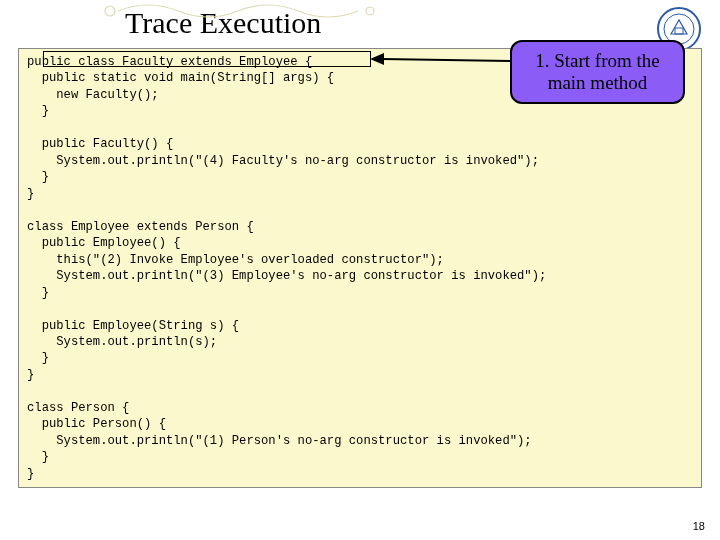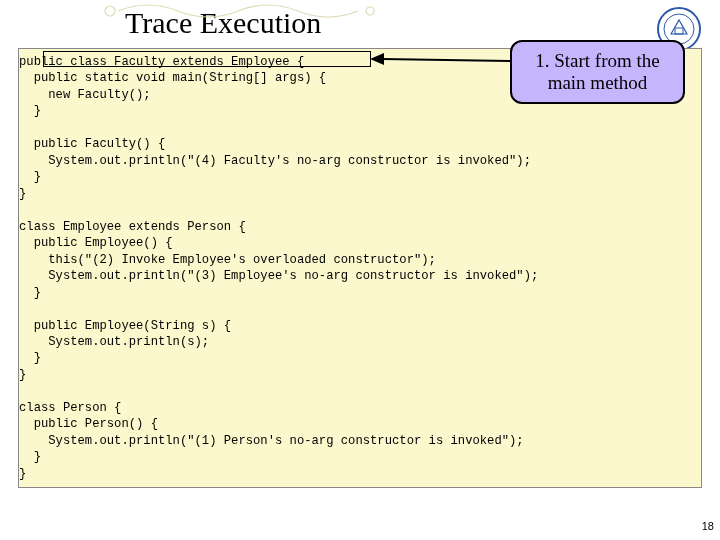--- a/index.html
+++ b/index.html
@@ -32,34 +32,34 @@
     position: absolute;
     top: 6px;
     right: 18px;
     width: 46px;
     height: 46px;
   }
   .code-block {
     margin: 0 18px 0 18px;
     background: #fbf8cd;
     border: 1px solid #888;
-    padding: 5px 8px 5px 0;
+    padding: 5px 8px 5px 8px;
     font-family: "Courier New", monospace;
     font-size: 12.2px;
     line-height: 1.35;
     color: #000;
     white-space: pre;
     position: relative;
   }
   .callout {
     position: absolute;
     top: 40px;
     right: 35px;
     width: 175px;
-    background: #c4b5fd;
+    background: #8b5cf6;
     border: 2px solid #000;
     border-radius: 12px;
     padding: 8px 6px;
     text-align: center;
     font-family: "Times New Roman", serif;
     font-size: 19px;
     line-height: 1.15;
     z-index: 10;
   }
   .highlight-box {
@@ -79,21 +79,21 @@
     left: 0;
     width: 100%;
     text-align: center;
     font-size: 10px;
     color: #000;
     font-family: Arial, sans-serif;
   }
   .page-num {
     position: absolute;
     bottom: 8px;
-    right: 6px;
+    right: 15px;
     font-size: 11px;
     color: #000;
     font-family: Arial, sans-serif;
   }
   .deco {
     position: absolute;
     top: 0; left: 0;
     width: 720px;
     height: 42px;
     pointer-events: none;

